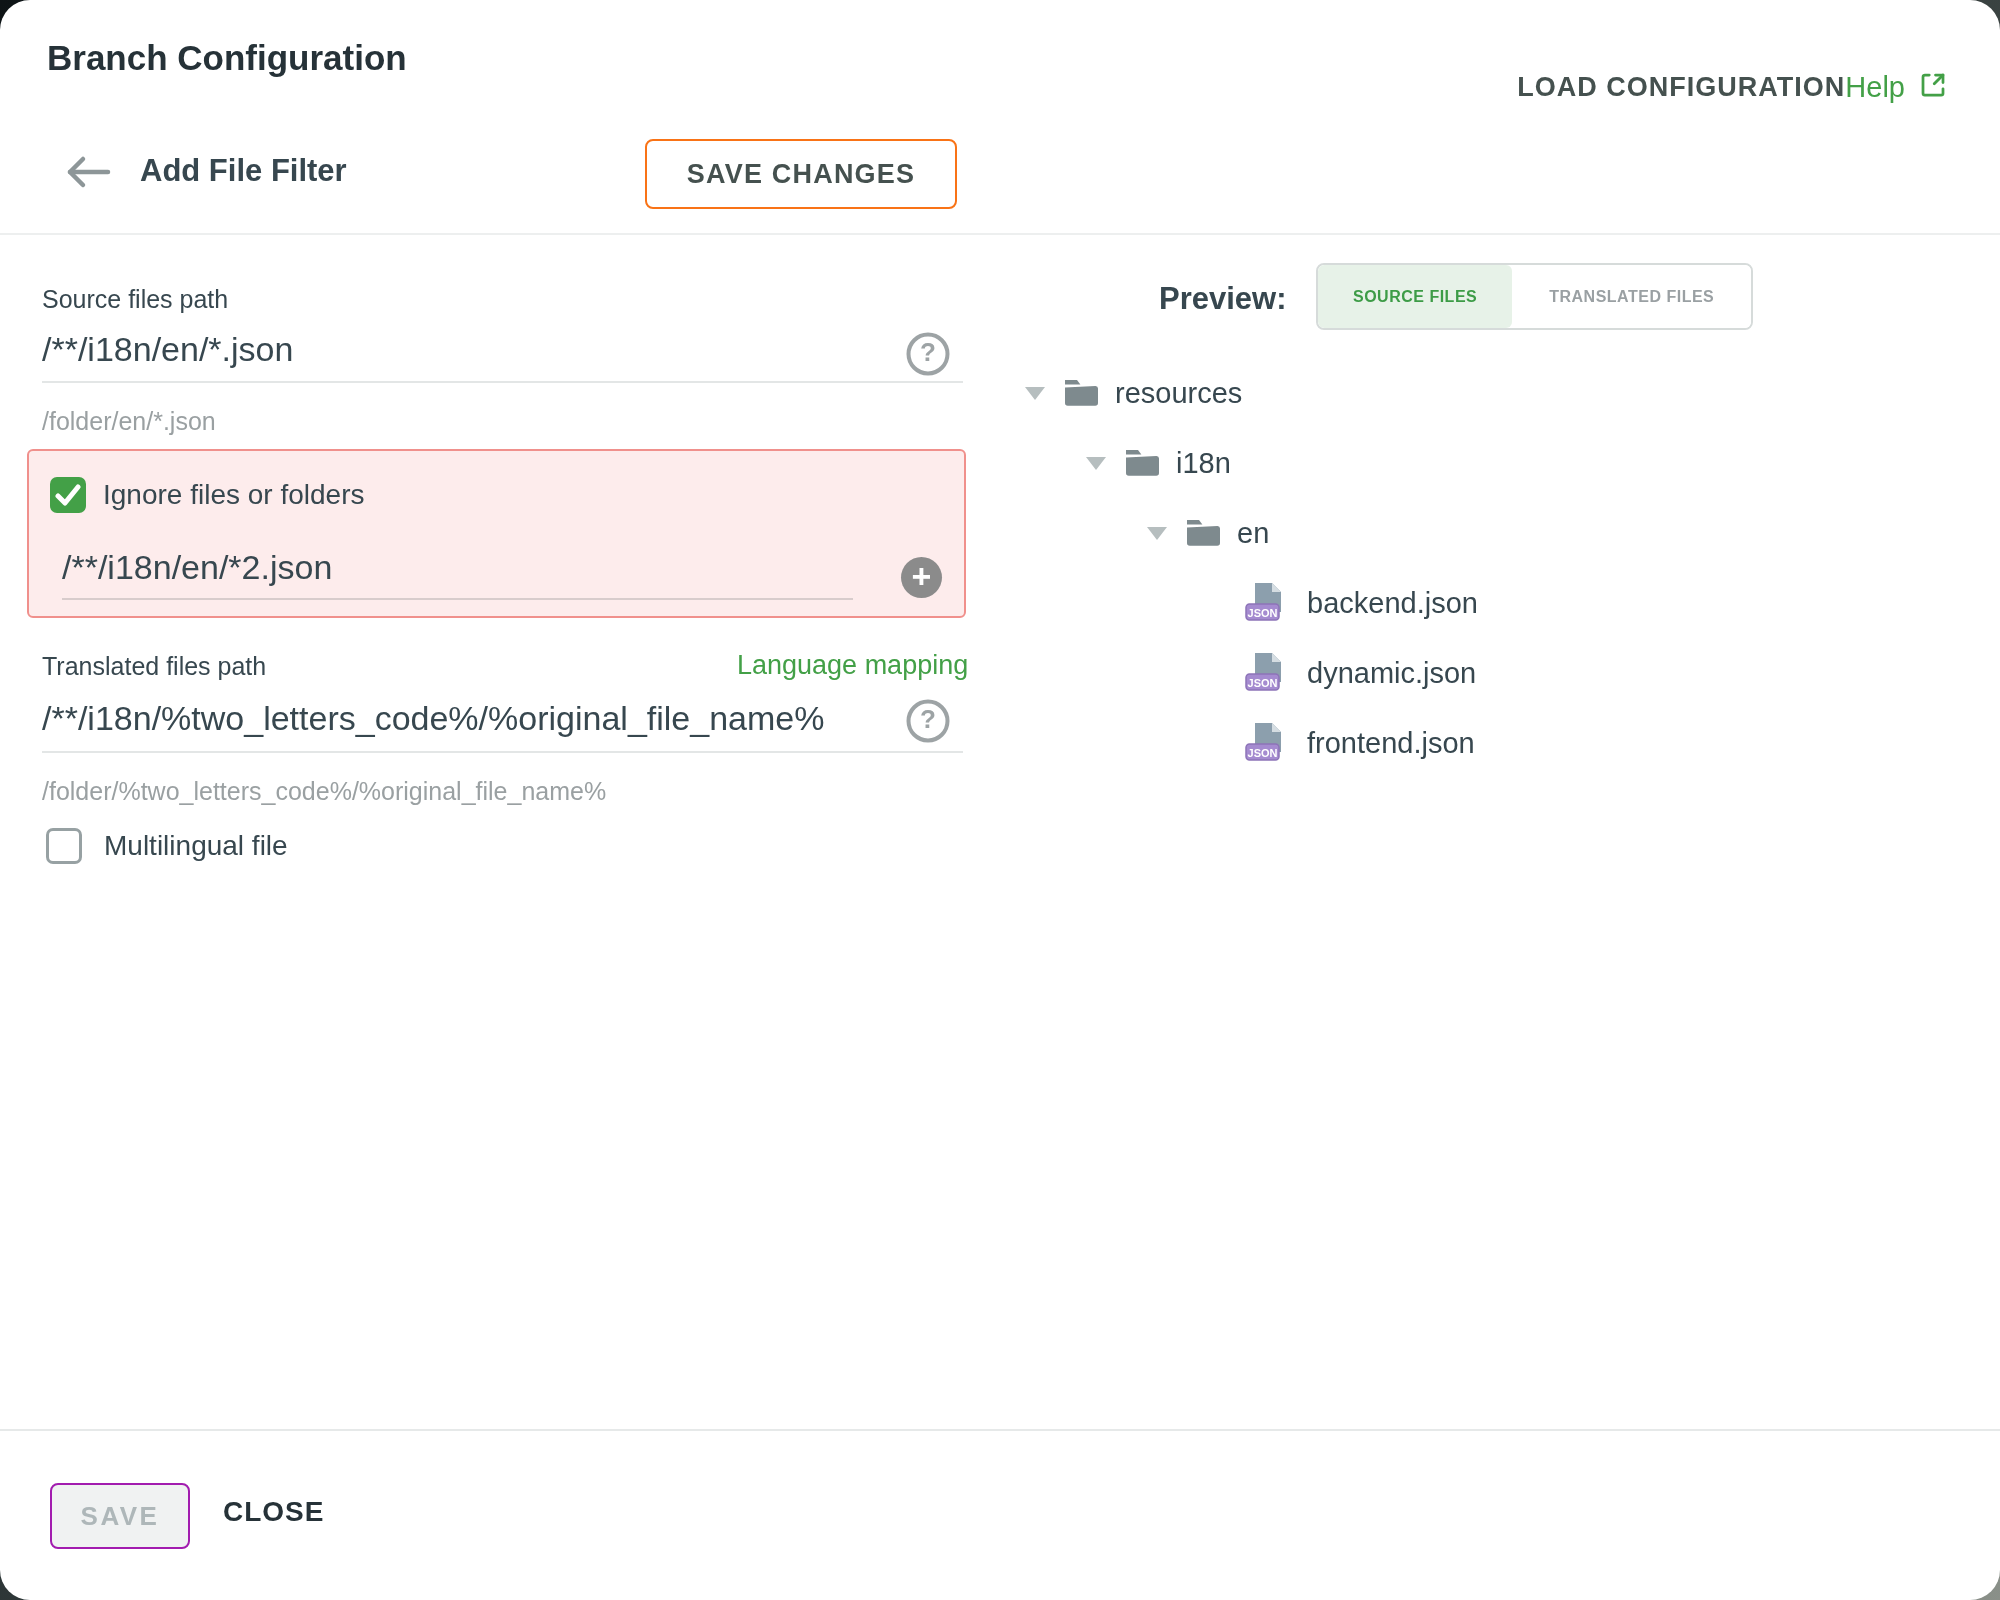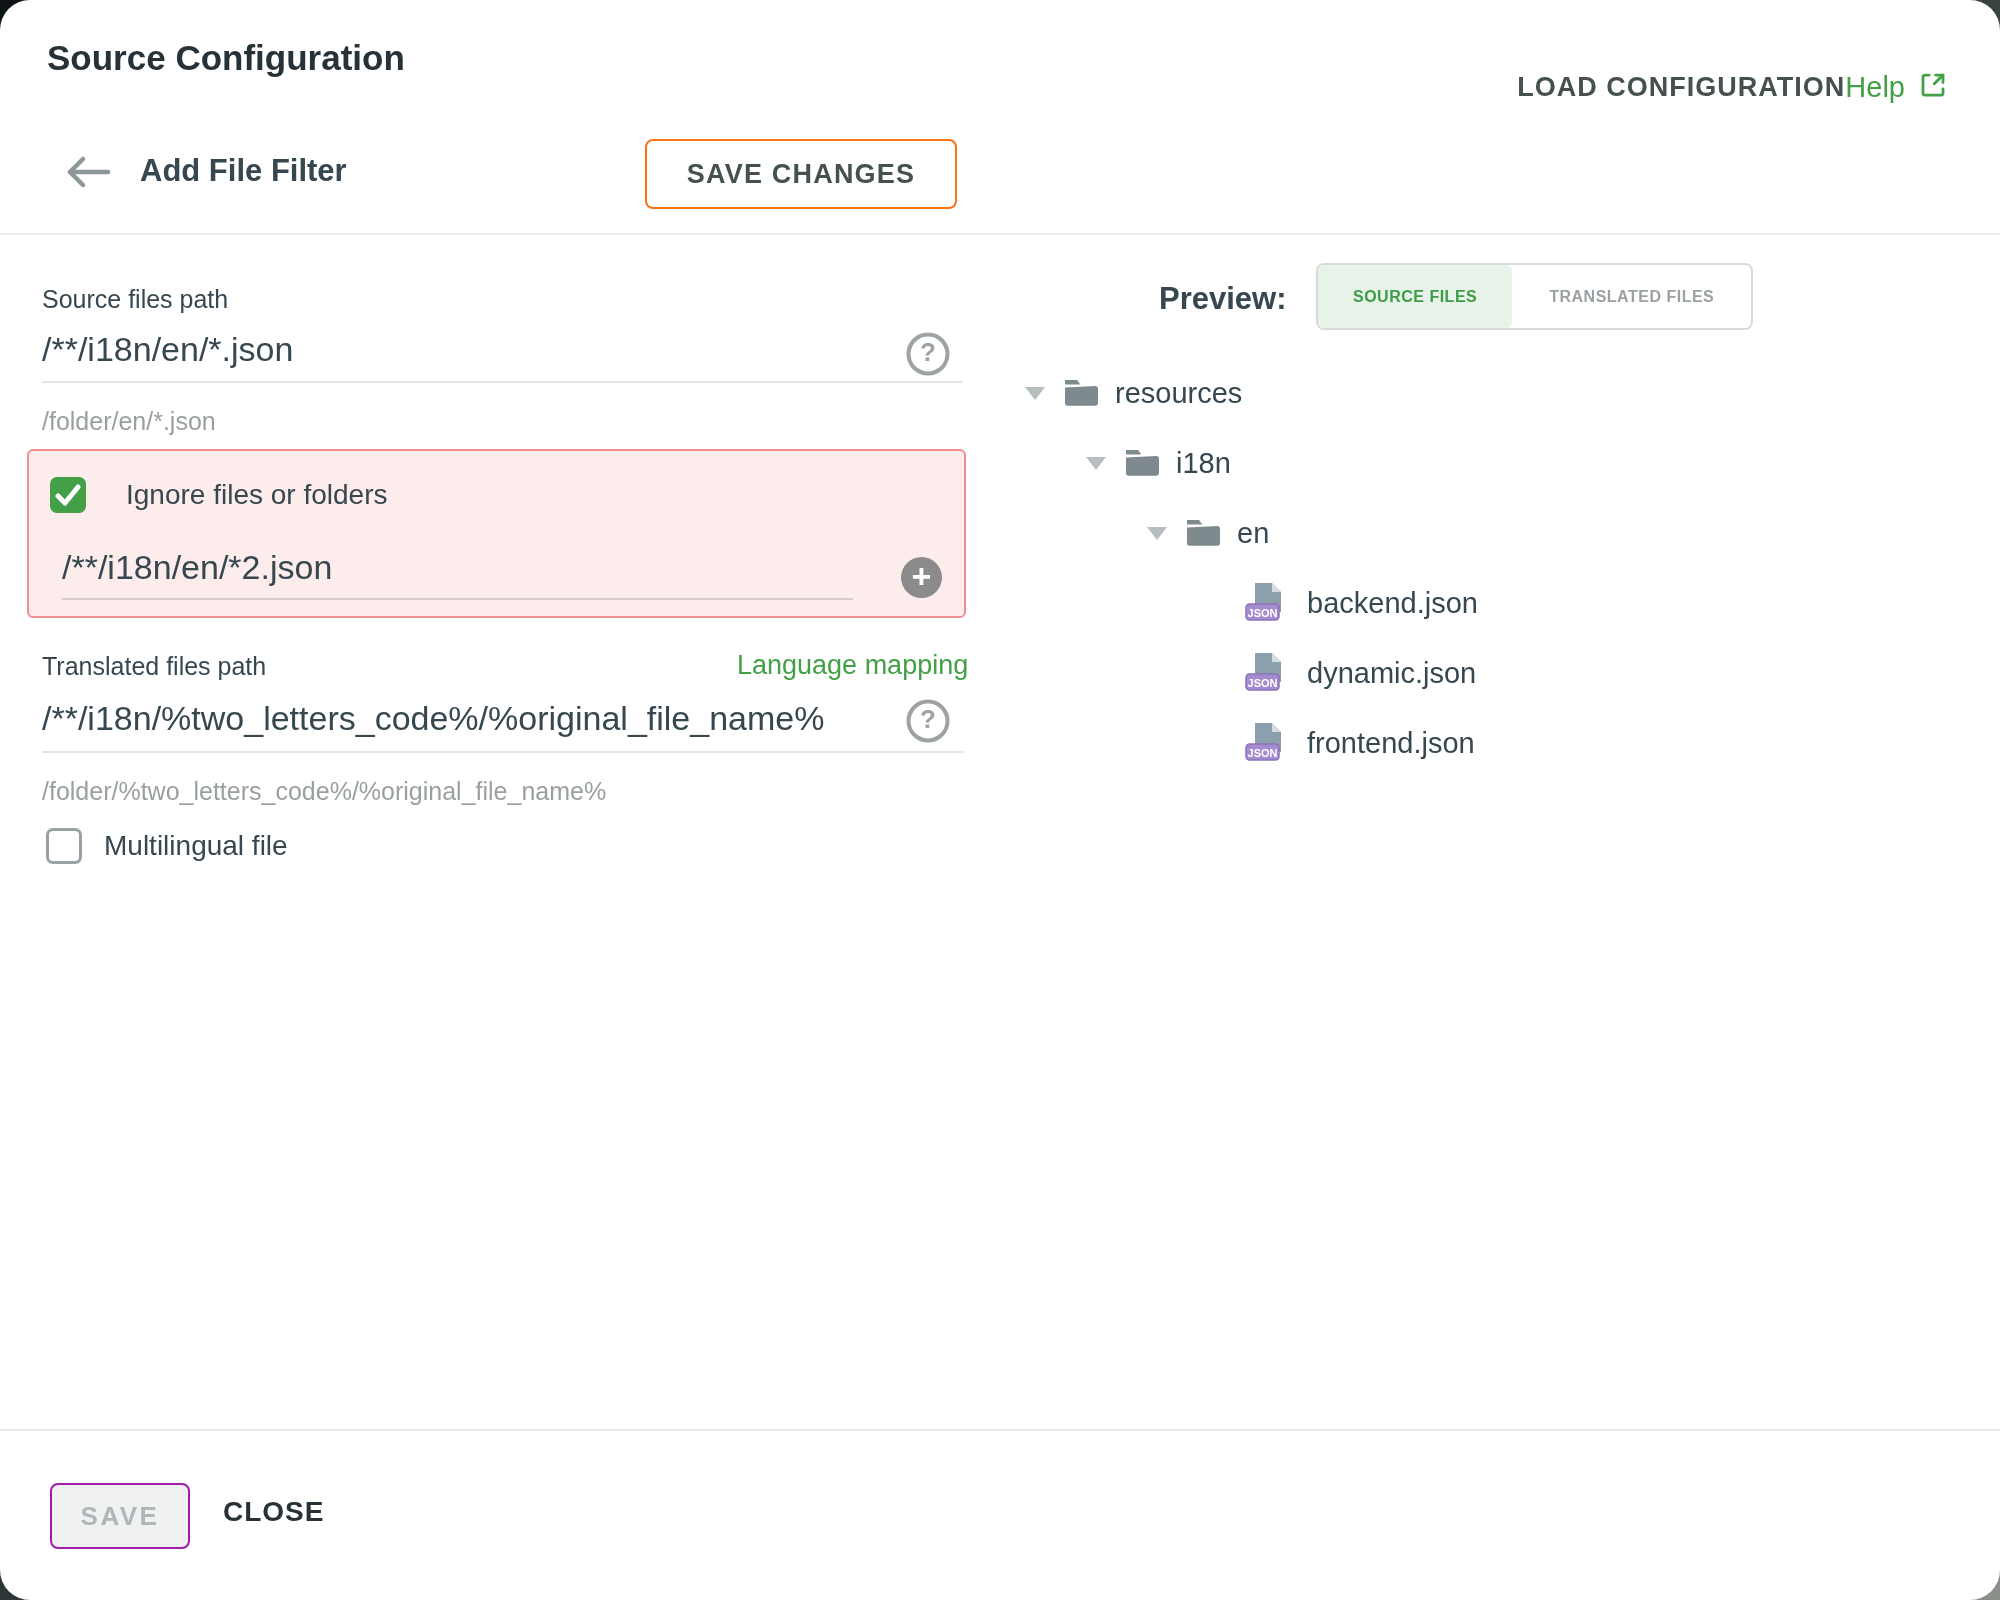--- a/index.html
+++ b/index.html
@@ -93,21 +93,21 @@
     display:flex;align-items:center;justify-content:center;
     font-size:26px;font-weight:700;color:#aeb7b9;letter-spacing:2.5px;
   }
   .close-btn{left:223px;top:1496px;font-size:28px;font-weight:700;color:#263238;letter-spacing:1px;cursor:pointer;}
 </style>
 </head>
 <body>
 
 <div class="card">
 
-  <div class="abs title">Source Configuration</div>
+  <div class="abs title">Branch Configuration</div>
 
   <div class="abs header-actions">
     <div class="load-config">LOAD CONFIGURATION</div>
     <div class="help-link">
       <span class="help-text">Help</span>
       <span>
         <svg width="30" height="30" viewBox="0 0 24 24" fill="none" stroke="#43a047" stroke-width="2.2" stroke-linecap="round" stroke-linejoin="round">
           <path d="M9 4H5.5A1.5 1.5 0 0 0 4 5.5v13A1.5 1.5 0 0 0 5.5 20h13a1.5 1.5 0 0 0 1.5-1.5V15"></path>
           <path d="M13 11 20 4"></path>
           <path d="M14 4h6v6"></path>
@@ -131,21 +131,21 @@
   <div class="abs q-icon" style="left:905px;top:331px;">
     <svg width="46" height="46" viewBox="0 0 46 46">
       <circle cx="23" cy="23" r="19.5" fill="none" stroke="#9da3a5" stroke-width="4"></circle>
       <text x="23" y="30" text-anchor="middle" font-size="26" font-weight="700" fill="#9da3a5" font-family="Liberation Sans, sans-serif">?</text>
     </svg>
   </div>
   <div class="abs input-underline" style="left:42px;top:381px;width:921px;"></div>
   <div class="abs field-hint" style="left:42px;top:407px;">/folder/en/*.json</div>
 
   <div class="abs ignore-box">
-    <div class="abs" style="left:21px;top:26px;display:flex;align-items:center;gap:40px;">
+    <div class="abs" style="left:21px;top:26px;display:flex;align-items:center;gap:17px;">
       <div class="checkbox-checked">
         <svg width="26" height="22" viewBox="0 0 26 22" fill="none" stroke="#ffffff" stroke-width="5" stroke-linecap="round" stroke-linejoin="round">
           <path d="M3 12 10 19 23 3"></path>
         </svg>
       </div>
       <div class="checkbox-label">Ignore files or folders</div>
     </div>
     <div class="abs input-value" style="left:33px;top:97px;">/**/i18n/en/*2.json</div>
     <div class="abs input-underline" style="left:33px;top:147px;width:791px;background:#d8cccc;"></div>
     <div class="abs plus-btn" style="left:872px;top:106px;">

